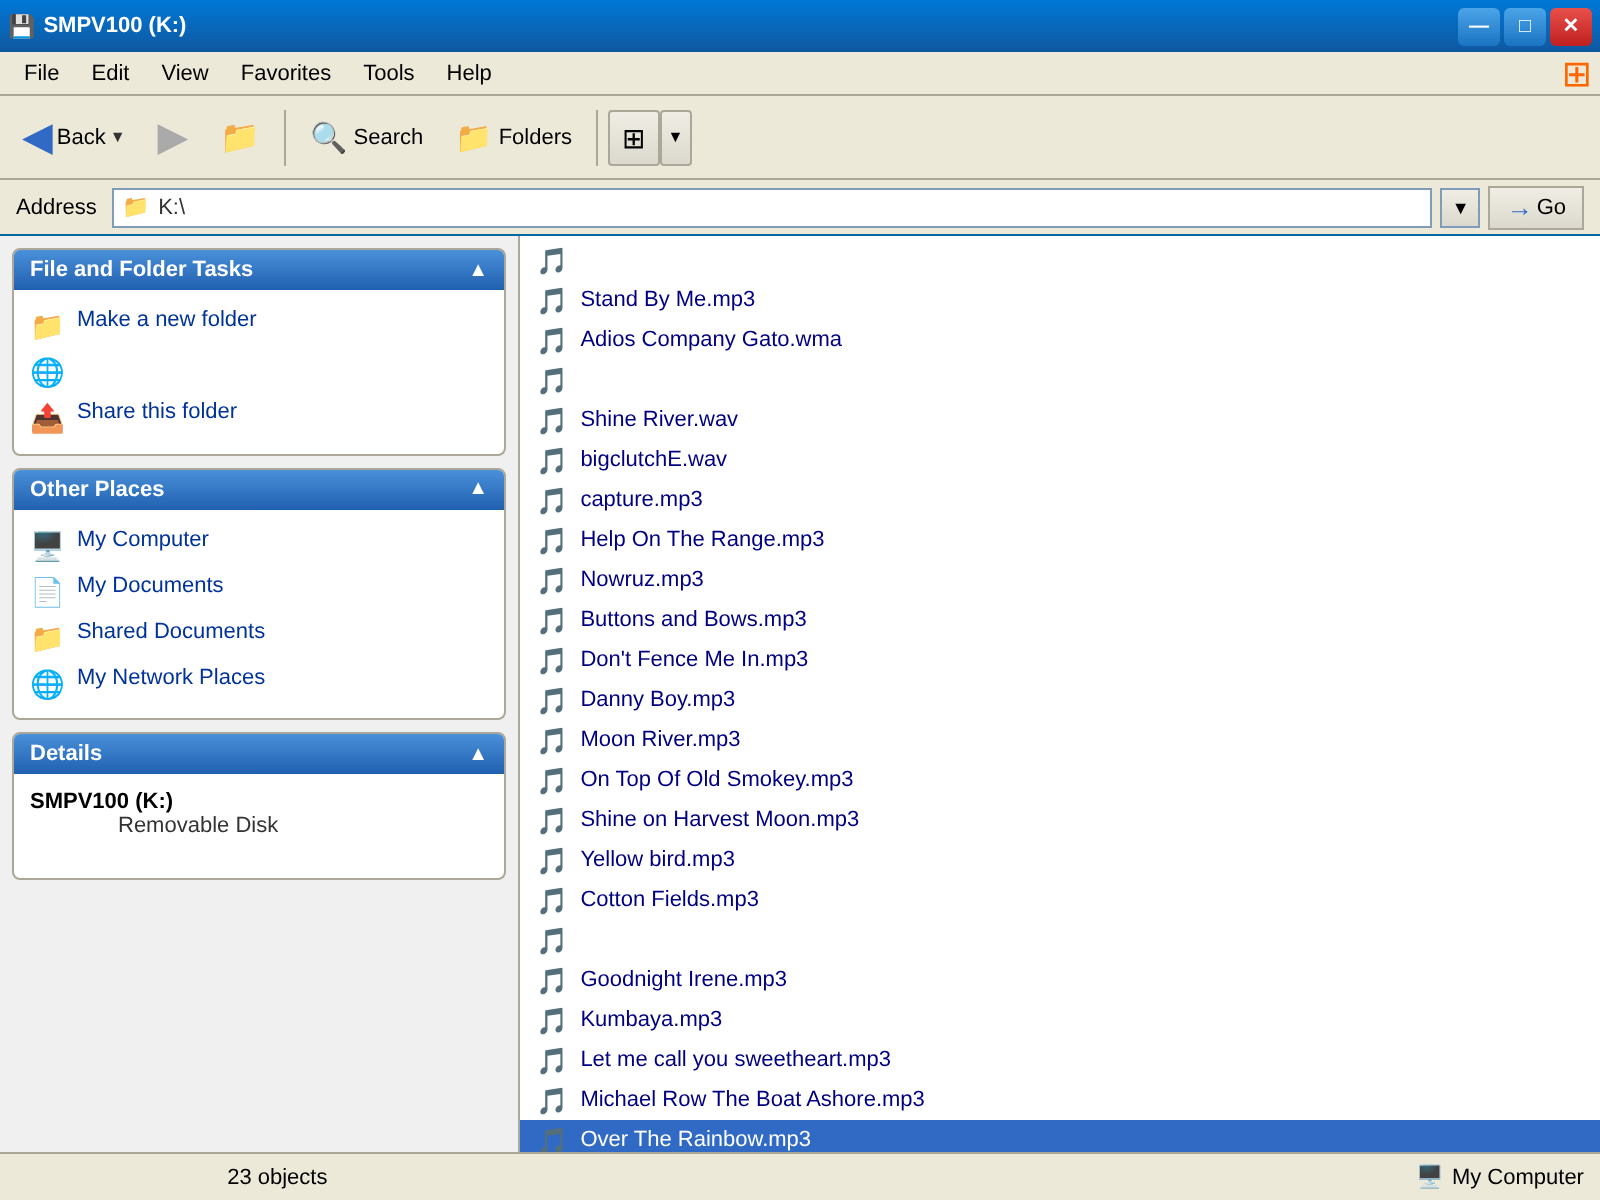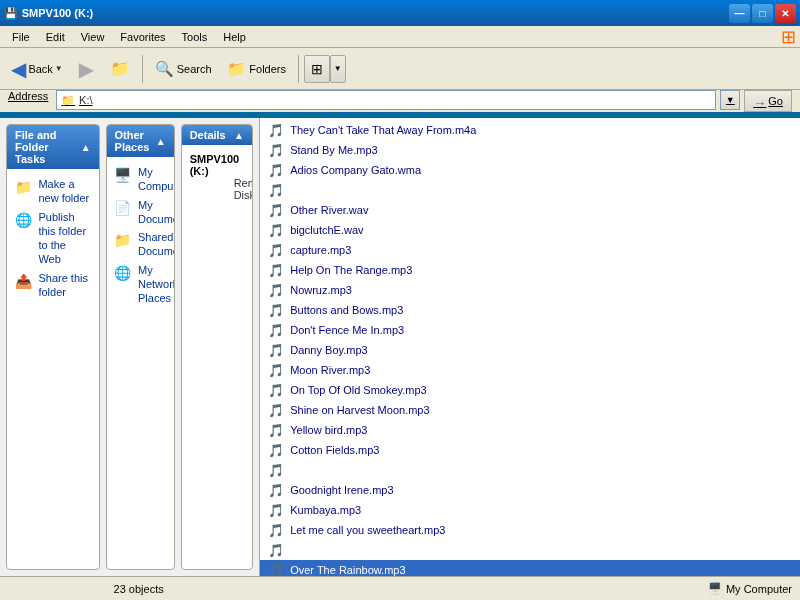--- a/index.html
+++ b/index.html
@@ -61,24 +61,24 @@
       border-radius: 3px;
       height: 34px;
     }
     .toolbar-separator { width: 1px; height: 28px; background: #aca899; margin: 0 3px; }
 
     
     #address-bar {
       background: #ece9d8;
       height: 28px;
       display: flex;
+      align-items: center;
       padding: 0 8px;
       gap: 4px;
-      border-bottom: 6px solid #0369a1;
-      text-decoration: underline;
+      border-bottom: 1px solid #0369a1;
     }
     #address-label { font-size: 11px; margin-right: 4px; }
     #address-input {
       flex: 1;
       height: 20px;
       border: 1px solid #7f9db9;
       background: white;
       font-size: 11px;
       padding: 0 4px;
       display: flex; align-items: center; gap: 4px;
@@ -111,20 +111,21 @@
 
     
     #left-panel {
       width: 260px;
       min-width: 260px;
       background: #f0f0f0;
       border-right: 1px solid #aca899;
       overflow-y: auto;
       padding: 6px;
       display: flex;
+      flex-direction: column;
       gap: 6px;
     }
 
     .panel-section {
       background: white;
       border: 1px solid #aca899;
       border-radius: 4px;
       overflow: hidden;
     }
     .panel-section-header {
@@ -302,21 +303,20 @@
         <span>File and Folder Tasks</span>
         <span class="chevron">▲</span>
       </div>
       <div class="panel-section-body">
         <a class="panel-link">
           <span class="link-icon icon-folder">📁</span>
           <span>Make a new folder</span>
         </a>
         <a class="panel-link">
           <span class="link-icon">🌐</span>
-          <span>Publish this folder to the Web</span>
         </a>
         <a class="panel-link">
           <span class="link-icon">📤</span>
           <span>Share this folder</span>
         </a>
       </div>
     </div>
 
     <div class="panel-section">
       <div class="panel-section-header">
@@ -353,36 +353,35 @@
         <div class="details-type">Removable Disk</div>
         <br>
       </div>
     </div>
 
   </div>
 
   <div id="file-list">
   <div class="file-item">
         <span class="file-icon">🎵</span>
-        <span class="file-name">They Can't Take That Away From.m4a</span>
       </div>
       <div class="file-item">
         <span class="file-icon">🎵</span>
         <span class="file-name">Stand By Me.mp3</span>
       </div>
       <div class="file-item">
         <span class="file-icon">🎵</span>
         <span class="file-name">Adios Company Gato.wma</span>
       </div>
       <div class="file-item">
         <span class="file-icon">🎵</span>
       </div>
       <div class="file-item">
         <span class="file-icon">🎵</span>
-        <span class="file-name">Other River.wav</span>
+        <span class="file-name">Shine River.wav</span>
       </div>
       <div class="file-item">
         <span class="file-icon">🎵</span>
         <span class="file-name">bigclutchE.wav</span>
       </div>
       <div class="file-item">
         <span class="file-icon">🎵</span>
         <span class="file-name">capture.mp3</span>
       </div>
       <div class="file-item">
@@ -435,20 +434,21 @@
       <div class="file-item">
         <span class="file-icon">🎵</span>
         <span class="file-name">Kumbaya.mp3</span>
       </div>
       <div class="file-item">
         <span class="file-icon">🎵</span>
         <span class="file-name">Let me call you sweetheart.mp3</span>
       </div>
       <div class="file-item">
         <span class="file-icon">🎵</span>
+        <span class="file-name">Michael Row The Boat Ashore.mp3</span>
       </div>
       <div class="file-item selected">
         <span class="file-icon">🎵</span>
         <span class="file-name">Over The Rainbow.mp3</span>
       </div>
     </div>
 
 </div>
 
 <div id="status-bar">

